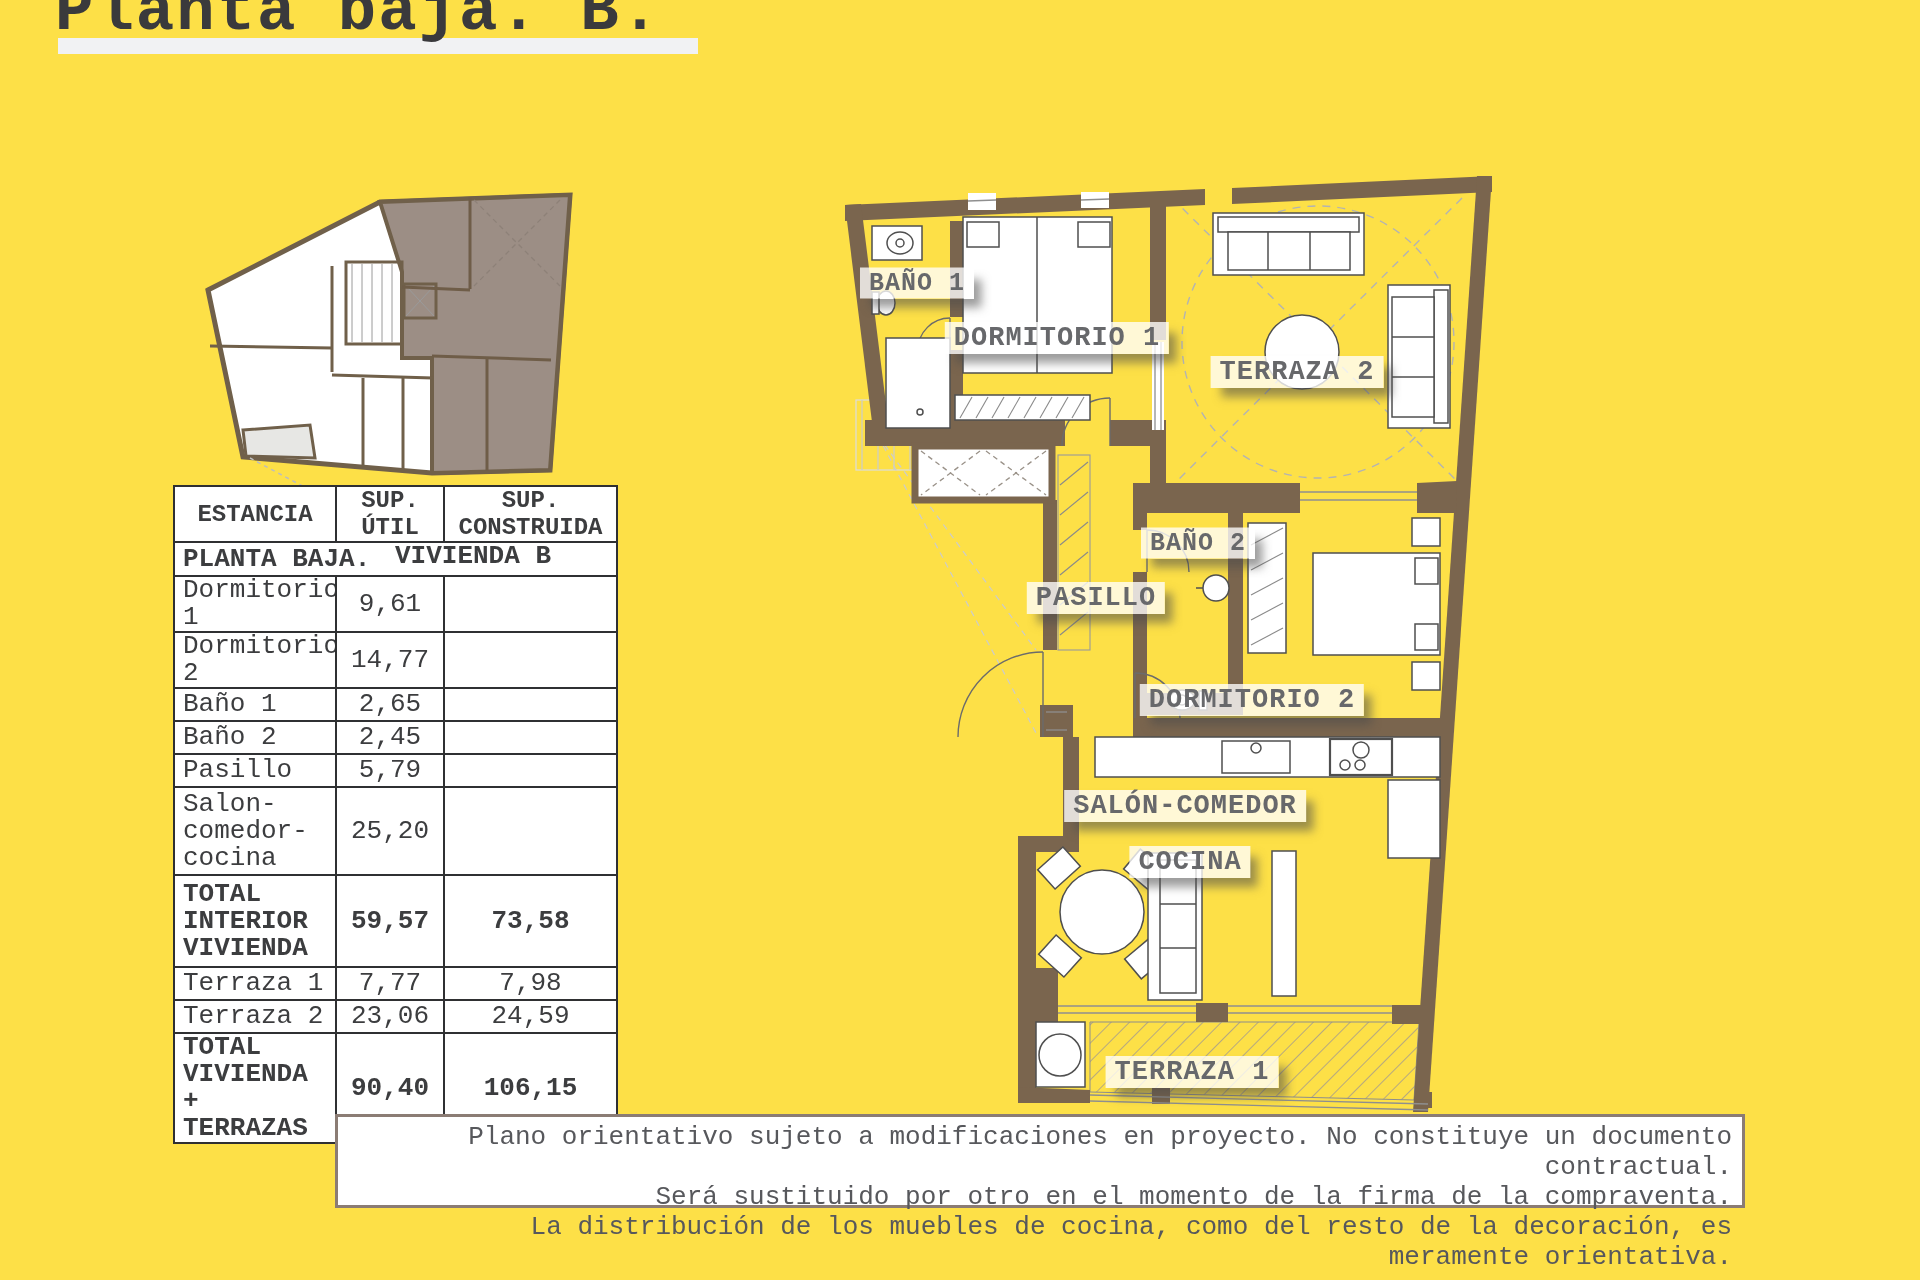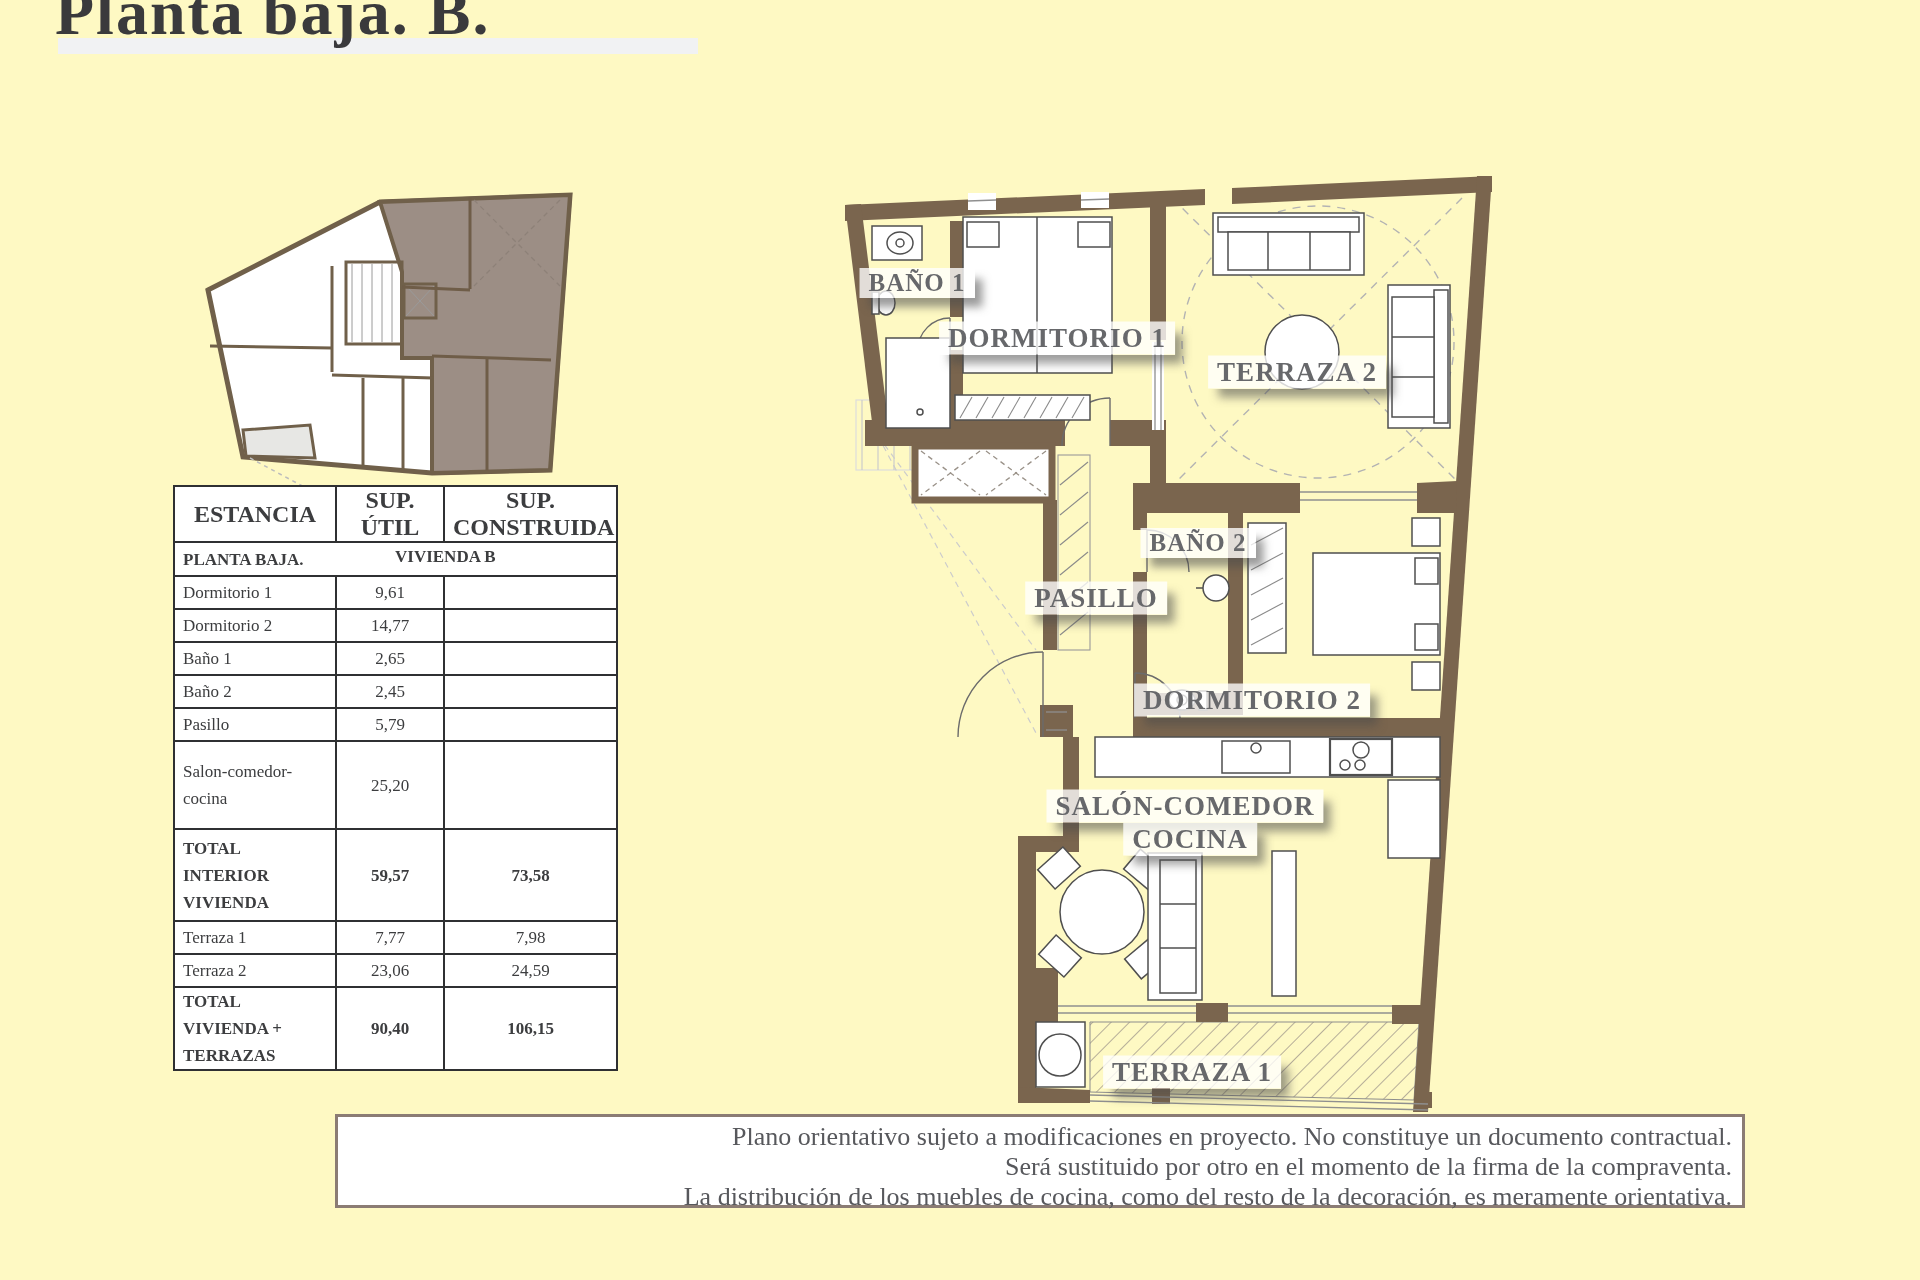--- a/index.html
+++ b/index.html
@@ -1,26 +1,26 @@
 <!DOCTYPE html>
 <html><head>
 <meta charset="utf-8">
 <style>
   html,body{margin:0;padding:0;background:#ffffff;}
-  .page{position:relative;width:1920px;height:1280px;background:#fef9c3;overflow:hidden;
-        font-family:Liberation Serif, serif;}
+  .page{position:relative;width:1920px;height:1280px;background:#fde047;overflow:hidden;
+        font-family:Liberation Mono, monospace;}
   
   .title-band{position:absolute;left:58px;top:38px;width:640px;height:16px;background:#f1f2f3;}
   .page-title{position:absolute;left:55px;top:-24px;font-size:64px;font-weight:bold;
               letter-spacing:2px;color:#3a3a3c;white-space:nowrap;}
   
   .areas-table-wrap{position:absolute;left:173px;top:485px;}
   table.areas{border-collapse:collapse;table-layout:fixed;width:443px;background:#fff;}
   table.areas td,table.areas th{border:2px solid #2f3032;padding:0 8px;color:#3c3d3f;
-              font-size:17px;line-height:27px;overflow:hidden;}
+              font-size:26px;line-height:27px;overflow:hidden;}
   table.areas th{font-weight:bold;text-align:center;font-size:24px;}
   td.cname{text-align:left;}
   td.cnum{text-align:center;}
   tr.hrow{height:48px;margin-top:34px;}
   tr.srow{height:34px;}
   tr.nrow{height:33px;}
   tr.salonrow{height:88px;margin-left:40px;}
   tr.trow1{height:92px;}
   tr.trow2{height:80px;}
   .bold{font-weight:bold;}
@@ -383,21 +383,21 @@
     </g>
   </svg>
 
   <div class="rlabel small" style="left:917px;top:283px">BAÑO 1</div>
   <div class="rlabel" style="left:1057px;top:338px">DORMITORIO 1</div>
   <div class="rlabel" style="left:1297px;top:372px">TERRAZA 2</div>
   <div class="rlabel small" style="left:1198px;top:543px">BAÑO 2</div>
   <div class="rlabel" style="left:1096px;top:598px">PASILLO</div>
   <div class="rlabel" style="left:1252px;top:700px">DORMITORIO 2</div>
   <div class="rlabel" style="left:1185px;top:806px">SALÓN-COMEDOR</div>
-  <div class="rlabel" style="left:1190px;top:839px">COCINA</div>
+  <div class="rlabel" style="left:1190px;top:862px">COCINA</div>
   <div class="rlabel" style="left:1192px;top:1072px">TERRAZA 1</div>
 
   <div class="disclaimer">
     <div>Plano orientativo sujeto a modificaciones en proyecto. No constituye un documento contractual.</div>
     <div>Será sustituido por otro en el momento de la firma de la compraventa.</div>
     <div>La distribución de los muebles de cocina, como del resto de la decoración, es meramente orientativa.</div>
   </div>
 
 </div>
 

